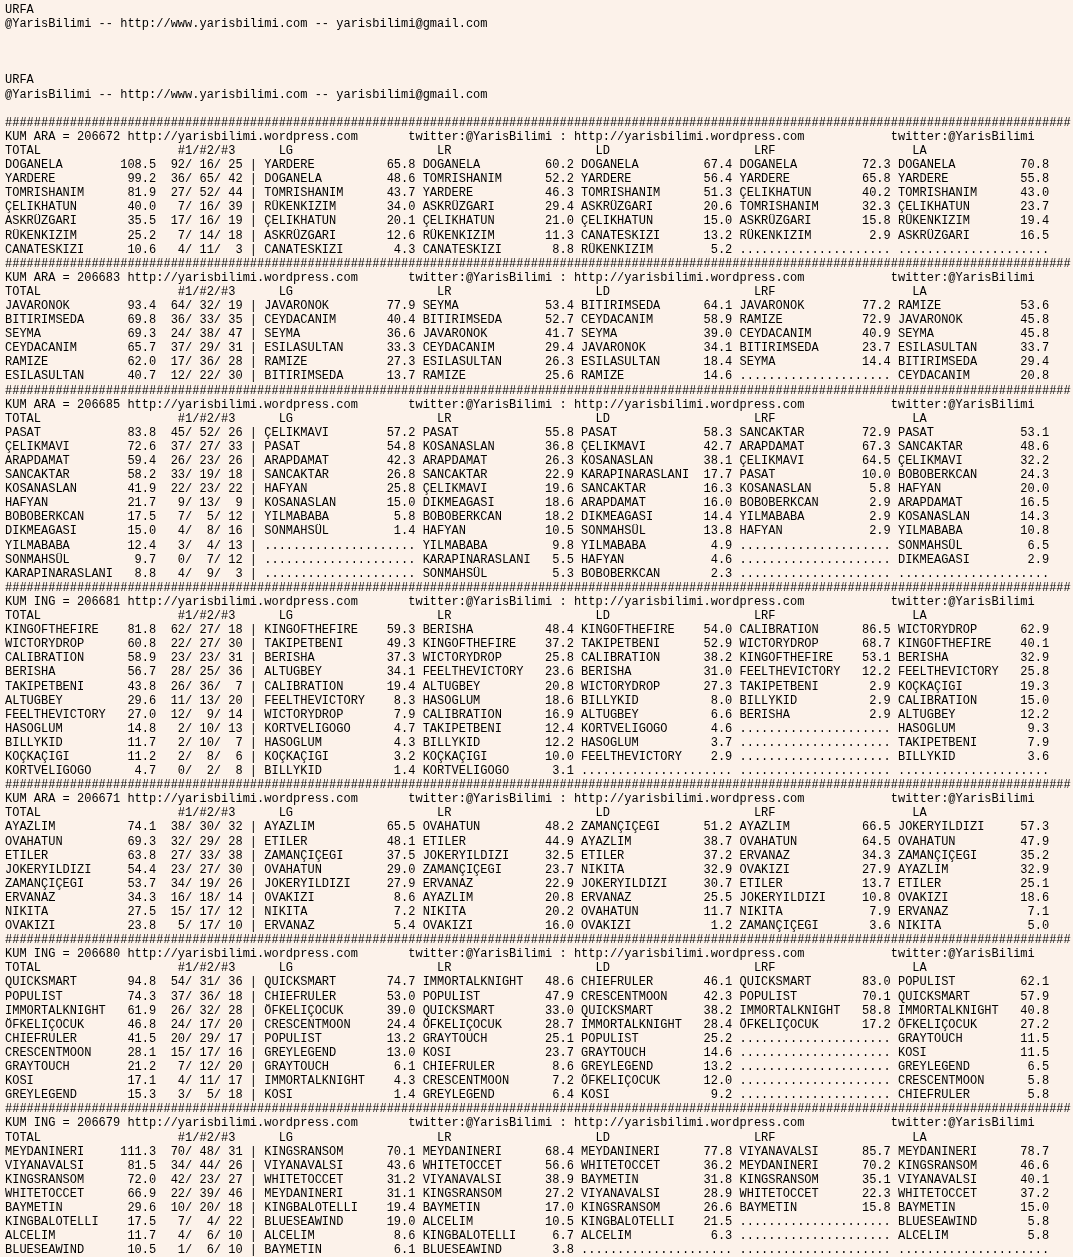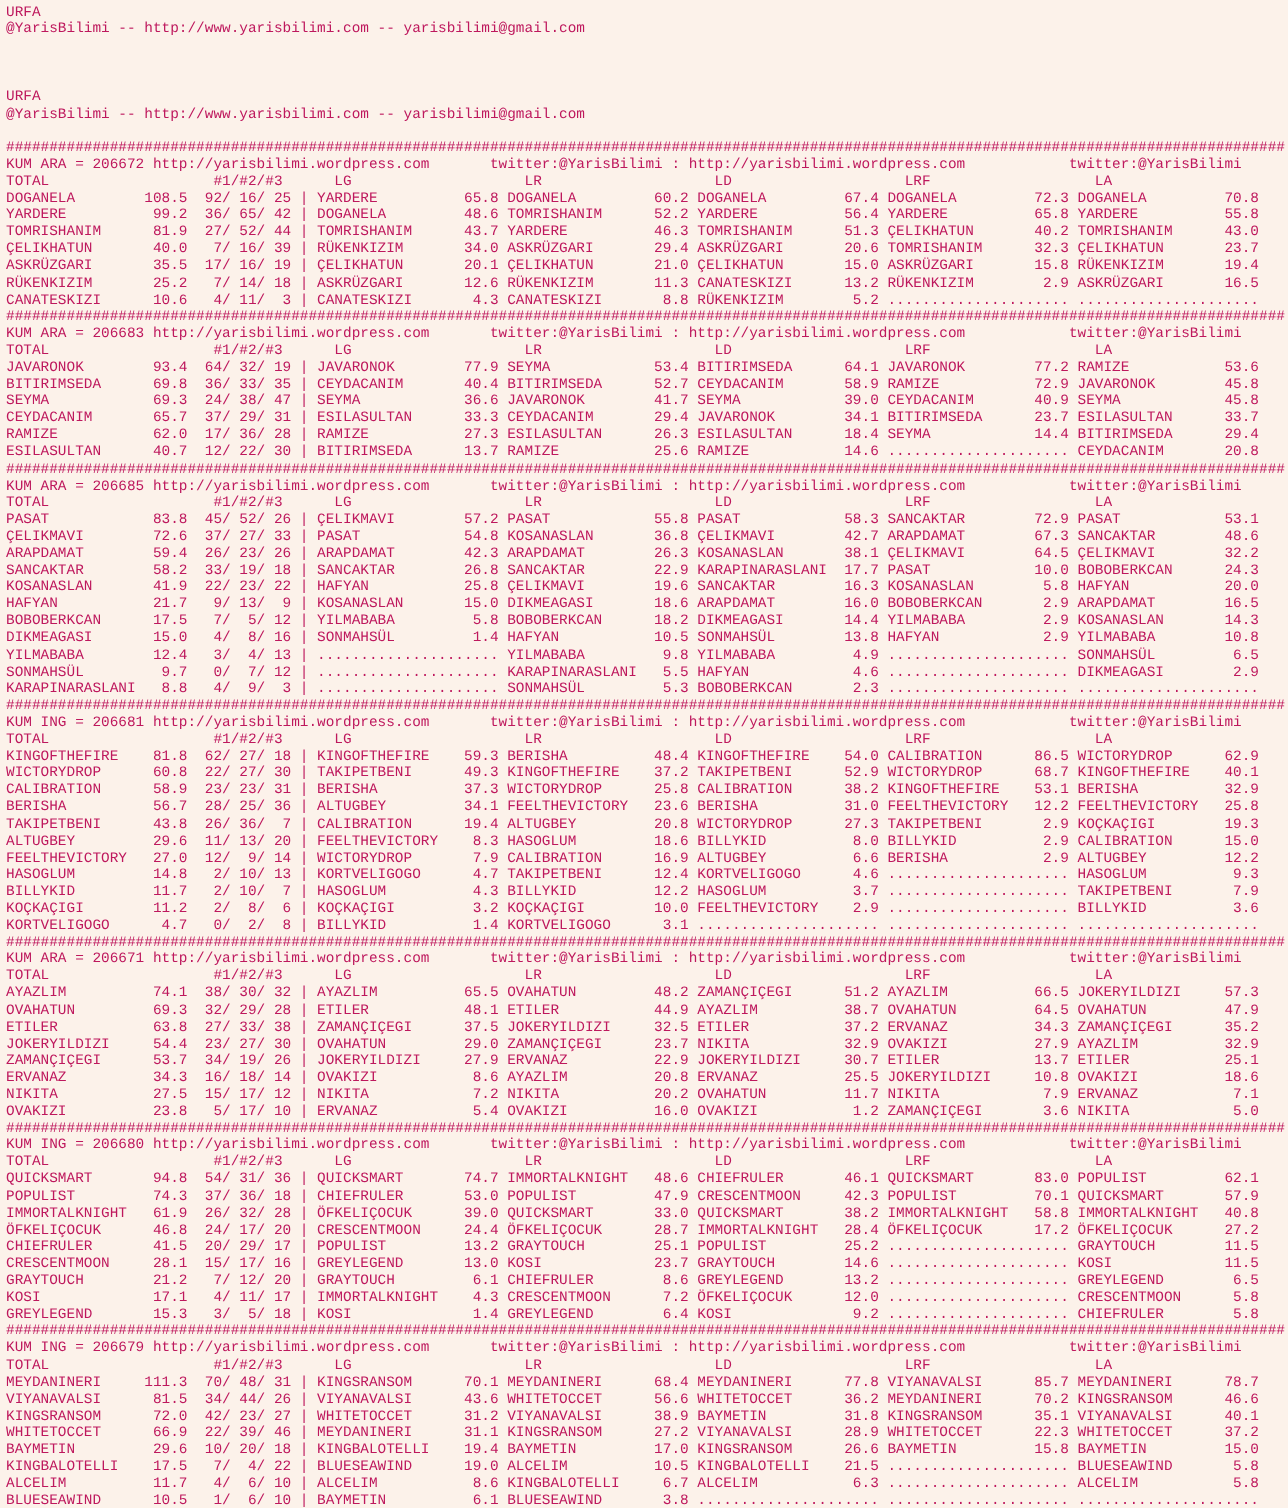--- a/index.html
+++ b/index.html
@@ -6,21 +6,21 @@
   body{
     background:#fcf2ea;
     width:1073px;height:1257px;
     overflow:hidden;
     font-family:"Liberation Mono","DejaVu Sans Mono",monospace;
   }
   #report{
     padding:3px 0 0 5px;
     font-size:12px;
     line-height:14.1px;
-    color:#be185d;
+    color:#000000;
     white-space:pre;
   }
   .line{height:14.1px;}
 </style>
 </head>
 <body>
 
 <div id="report"><div class="line">URFA</div><div class="line">@YarisBilimi -- http://www.yarisbilimi.com -- yarisbilimi@gmail.com</div><div class="line"></div><div class="line"></div><div class="line"></div><div class="line">URFA</div><div class="line">@YarisBilimi -- http://www.yarisbilimi.com -- yarisbilimi@gmail.com</div><div class="line"></div><div class="line">####################################################################################################################################################</div><div class="line">KUM ARA = 206672 http://yarisbilimi.wordpress.com       twitter:@YarisBilimi : http://yarisbilimi.wordpress.com            twitter:@YarisBilimi</div><div class="line">TOTAL                   #1/#2/#3      LG                    LR                    LD                    LRF                   LA                    </div><div class="line">DOGANELA        108.5  92/ 16/ 25 | YARDERE          65.8 DOGANELA         60.2 DOGANELA         67.4 DOGANELA         72.3 DOGANELA         70.8</div><div class="line">YARDERE          99.2  36/ 65/ 42 | DOGANELA         48.6 TOMRISHANIM      52.2 YARDERE          56.4 YARDERE          65.8 YARDERE          55.8</div><div class="line">TOMRISHANIM      81.9  27/ 52/ 44 | TOMRISHANIM      43.7 YARDERE          46.3 TOMRISHANIM      51.3 ÇELIKHATUN       40.2 TOMRISHANIM      43.0</div><div class="line">ÇELIKHATUN       40.0   7/ 16/ 39 | RÜKENKIZIM       34.0 ASKRÜZGARI       29.4 ASKRÜZGARI       20.6 TOMRISHANIM      32.3 ÇELIKHATUN       23.7</div><div class="line">ASKRÜZGARI       35.5  17/ 16/ 19 | ÇELIKHATUN       20.1 ÇELIKHATUN       21.0 ÇELIKHATUN       15.0 ASKRÜZGARI       15.8 RÜKENKIZIM       19.4</div><div class="line">RÜKENKIZIM       25.2   7/ 14/ 18 | ASKRÜZGARI       12.6 RÜKENKIZIM       11.3 CANATESKIZI      13.2 RÜKENKIZIM        2.9 ASKRÜZGARI       16.5</div><div class="line">CANATESKIZI      10.6   4/ 11/  3 | CANATESKIZI       4.3 CANATESKIZI       8.8 RÜKENKIZIM        5.2 ..................... .....................</div><div class="line">####################################################################################################################################################</div><div class="line">KUM ARA = 206683 http://yarisbilimi.wordpress.com       twitter:@YarisBilimi : http://yarisbilimi.wordpress.com            twitter:@YarisBilimi</div><div class="line">TOTAL                   #1/#2/#3      LG                    LR                    LD                    LRF                   LA                    </div><div class="line">JAVARONOK        93.4  64/ 32/ 19 | JAVARONOK        77.9 SEYMA            53.4 BITIRIMSEDA      64.1 JAVARONOK        77.2 RAMIZE           53.6</div><div class="line">BITIRIMSEDA      69.8  36/ 33/ 35 | CEYDACANIM       40.4 BITIRIMSEDA      52.7 CEYDACANIM       58.9 RAMIZE           72.9 JAVARONOK        45.8</div><div class="line">SEYMA            69.3  24/ 38/ 47 | SEYMA            36.6 JAVARONOK        41.7 SEYMA            39.0 CEYDACANIM       40.9 SEYMA            45.8</div><div class="line">CEYDACANIM       65.7  37/ 29/ 31 | ESILASULTAN      33.3 CEYDACANIM       29.4 JAVARONOK        34.1 BITIRIMSEDA      23.7 ESILASULTAN      33.7</div><div class="line">RAMIZE           62.0  17/ 36/ 28 | RAMIZE           27.3 ESILASULTAN      26.3 ESILASULTAN      18.4 SEYMA            14.4 BITIRIMSEDA      29.4</div><div class="line">ESILASULTAN      40.7  12/ 22/ 30 | BITIRIMSEDA      13.7 RAMIZE           25.6 RAMIZE           14.6 ..................... CEYDACANIM       20.8</div><div class="line">####################################################################################################################################################</div><div class="line">KUM ARA = 206685 http://yarisbilimi.wordpress.com       twitter:@YarisBilimi : http://yarisbilimi.wordpress.com            twitter:@YarisBilimi</div><div class="line">TOTAL                   #1/#2/#3      LG                    LR                    LD                    LRF                   LA                    </div><div class="line">PASAT            83.8  45/ 52/ 26 | ÇELIKMAVI        57.2 PASAT            55.8 PASAT            58.3 SANCAKTAR        72.9 PASAT            53.1</div><div class="line">ÇELIKMAVI        72.6  37/ 27/ 33 | PASAT            54.8 KOSANASLAN       36.8 ÇELIKMAVI        42.7 ARAPDAMAT        67.3 SANCAKTAR        48.6</div><div class="line">ARAPDAMAT        59.4  26/ 23/ 26 | ARAPDAMAT        42.3 ARAPDAMAT        26.3 KOSANASLAN       38.1 ÇELIKMAVI        64.5 ÇELIKMAVI        32.2</div><div class="line">SANCAKTAR        58.2  33/ 19/ 18 | SANCAKTAR        26.8 SANCAKTAR        22.9 KARAPINARASLANI  17.7 PASAT            10.0 BOBOBERKCAN      24.3</div><div class="line">KOSANASLAN       41.9  22/ 23/ 22 | HAFYAN           25.8 ÇELIKMAVI        19.6 SANCAKTAR        16.3 KOSANASLAN        5.8 HAFYAN           20.0</div><div class="line">HAFYAN           21.7   9/ 13/  9 | KOSANASLAN       15.0 DIKMEAGASI       18.6 ARAPDAMAT        16.0 BOBOBERKCAN       2.9 ARAPDAMAT        16.5</div><div class="line">BOBOBERKCAN      17.5   7/  5/ 12 | YILMABABA         5.8 BOBOBERKCAN      18.2 DIKMEAGASI       14.4 YILMABABA         2.9 KOSANASLAN       14.3</div><div class="line">DIKMEAGASI       15.0   4/  8/ 16 | SONMAHSÜL         1.4 HAFYAN           10.5 SONMAHSÜL        13.8 HAFYAN            2.9 YILMABABA        10.8</div><div class="line">YILMABABA        12.4   3/  4/ 13 | ..................... YILMABABA         9.8 YILMABABA         4.9 ..................... SONMAHSÜL         6.5</div><div class="line">SONMAHSÜL         9.7   0/  7/ 12 | ..................... KARAPINARASLANI   5.5 HAFYAN            4.6 ..................... DIKMEAGASI        2.9</div><div class="line">KARAPINARASLANI   8.8   4/  9/  3 | ..................... SONMAHSÜL         5.3 BOBOBERKCAN       2.3 ..................... .....................</div><div class="line">####################################################################################################################################################</div><div class="line">KUM ING = 206681 http://yarisbilimi.wordpress.com       twitter:@YarisBilimi : http://yarisbilimi.wordpress.com            twitter:@YarisBilimi</div><div class="line">TOTAL                   #1/#2/#3      LG                    LR                    LD                    LRF                   LA                    </div><div class="line">KINGOFTHEFIRE    81.8  62/ 27/ 18 | KINGOFTHEFIRE    59.3 BERISHA          48.4 KINGOFTHEFIRE    54.0 CALIBRATION      86.5 WICTORYDROP      62.9</div><div class="line">WICTORYDROP      60.8  22/ 27/ 30 | TAKIPETBENI      49.3 KINGOFTHEFIRE    37.2 TAKIPETBENI      52.9 WICTORYDROP      68.7 KINGOFTHEFIRE    40.1</div><div class="line">CALIBRATION      58.9  23/ 23/ 31 | BERISHA          37.3 WICTORYDROP      25.8 CALIBRATION      38.2 KINGOFTHEFIRE    53.1 BERISHA          32.9</div><div class="line">BERISHA          56.7  28/ 25/ 36 | ALTUGBEY         34.1 FEELTHEVICTORY   23.6 BERISHA          31.0 FEELTHEVICTORY   12.2 FEELTHEVICTORY   25.8</div><div class="line">TAKIPETBENI      43.8  26/ 36/  7 | CALIBRATION      19.4 ALTUGBEY         20.8 WICTORYDROP      27.3 TAKIPETBENI       2.9 KOÇKAÇIGI        19.3</div><div class="line">ALTUGBEY         29.6  11/ 13/ 20 | FEELTHEVICTORY    8.3 HASOGLUM         18.6 BILLYKID          8.0 BILLYKID          2.9 CALIBRATION      15.0</div><div class="line">FEELTHEVICTORY   27.0  12/  9/ 14 | WICTORYDROP       7.9 CALIBRATION      16.9 ALTUGBEY          6.6 BERISHA           2.9 ALTUGBEY         12.2</div><div class="line">HASOGLUM         14.8   2/ 10/ 13 | KORTVELIGOGO      4.7 TAKIPETBENI      12.4 KORTVELIGOGO      4.6 ..................... HASOGLUM          9.3</div><div class="line">BILLYKID         11.7   2/ 10/  7 | HASOGLUM          4.3 BILLYKID         12.2 HASOGLUM          3.7 ..................... TAKIPETBENI       7.9</div><div class="line">KOÇKAÇIGI        11.2   2/  8/  6 | KOÇKAÇIGI         3.2 KOÇKAÇIGI        10.0 FEELTHEVICTORY    2.9 ..................... BILLYKID          3.6</div><div class="line">KORTVELIGOGO      4.7   0/  2/  8 | BILLYKID          1.4 KORTVELIGOGO      3.1 ..................... ..................... .....................</div><div class="line">####################################################################################################################################################</div><div class="line">KUM ARA = 206671 http://yarisbilimi.wordpress.com       twitter:@YarisBilimi : http://yarisbilimi.wordpress.com            twitter:@YarisBilimi</div><div class="line">TOTAL                   #1/#2/#3      LG                    LR                    LD                    LRF                   LA                    </div><div class="line">AYAZLIM          74.1  38/ 30/ 32 | AYAZLIM          65.5 OVAHATUN         48.2 ZAMANÇIÇEGI      51.2 AYAZLIM          66.5 JOKERYILDIZI     57.3</div><div class="line">OVAHATUN         69.3  32/ 29/ 28 | ETILER           48.1 ETILER           44.9 AYAZLIM          38.7 OVAHATUN         64.5 OVAHATUN         47.9</div><div class="line">ETILER           63.8  27/ 33/ 38 | ZAMANÇIÇEGI      37.5 JOKERYILDIZI     32.5 ETILER           37.2 ERVANAZ          34.3 ZAMANÇIÇEGI      35.2</div><div class="line">JOKERYILDIZI     54.4  23/ 27/ 30 | OVAHATUN         29.0 ZAMANÇIÇEGI      23.7 NIKITA           32.9 OVAKIZI          27.9 AYAZLIM          32.9</div><div class="line">ZAMANÇIÇEGI      53.7  34/ 19/ 26 | JOKERYILDIZI     27.9 ERVANAZ          22.9 JOKERYILDIZI     30.7 ETILER           13.7 ETILER           25.1</div><div class="line">ERVANAZ          34.3  16/ 18/ 14 | OVAKIZI           8.6 AYAZLIM          20.8 ERVANAZ          25.5 JOKERYILDIZI     10.8 OVAKIZI          18.6</div><div class="line">NIKITA           27.5  15/ 17/ 12 | NIKITA            7.2 NIKITA           20.2 OVAHATUN         11.7 NIKITA            7.9 ERVANAZ           7.1</div><div class="line">OVAKIZI          23.8   5/ 17/ 10 | ERVANAZ           5.4 OVAKIZI          16.0 OVAKIZI           1.2 ZAMANÇIÇEGI       3.6 NIKITA            5.0</div><div class="line">####################################################################################################################################################</div><div class="line">KUM ING = 206680 http://yarisbilimi.wordpress.com       twitter:@YarisBilimi : http://yarisbilimi.wordpress.com            twitter:@YarisBilimi</div><div class="line">TOTAL                   #1/#2/#3      LG                    LR                    LD                    LRF                   LA                    </div><div class="line">QUICKSMART       94.8  54/ 31/ 36 | QUICKSMART       74.7 IMMORTALKNIGHT   48.6 CHIEFRULER       46.1 QUICKSMART       83.0 POPULIST         62.1</div><div class="line">POPULIST         74.3  37/ 36/ 18 | CHIEFRULER       53.0 POPULIST         47.9 CRESCENTMOON     42.3 POPULIST         70.1 QUICKSMART       57.9</div><div class="line">IMMORTALKNIGHT   61.9  26/ 32/ 28 | ÖFKELIÇOCUK      39.0 QUICKSMART       33.0 QUICKSMART       38.2 IMMORTALKNIGHT   58.8 IMMORTALKNIGHT   40.8</div><div class="line">ÖFKELIÇOCUK      46.8  24/ 17/ 20 | CRESCENTMOON     24.4 ÖFKELIÇOCUK      28.7 IMMORTALKNIGHT   28.4 ÖFKELIÇOCUK      17.2 ÖFKELIÇOCUK      27.2</div><div class="line">CHIEFRULER       41.5  20/ 29/ 17 | POPULIST         13.2 GRAYTOUCH        25.1 POPULIST         25.2 ..................... GRAYTOUCH        11.5</div><div class="line">CRESCENTMOON     28.1  15/ 17/ 16 | GREYLEGEND       13.0 KOSI             23.7 GRAYTOUCH        14.6 ..................... KOSI             11.5</div><div class="line">GRAYTOUCH        21.2   7/ 12/ 20 | GRAYTOUCH         6.1 CHIEFRULER        8.6 GREYLEGEND       13.2 ..................... GREYLEGEND        6.5</div><div class="line">KOSI             17.1   4/ 11/ 17 | IMMORTALKNIGHT    4.3 CRESCENTMOON      7.2 ÖFKELIÇOCUK      12.0 ..................... CRESCENTMOON      5.8</div><div class="line">GREYLEGEND       15.3   3/  5/ 18 | KOSI              1.4 GREYLEGEND        6.4 KOSI              9.2 ..................... CHIEFRULER        5.8</div><div class="line">####################################################################################################################################################</div><div class="line">KUM ING = 206679 http://yarisbilimi.wordpress.com       twitter:@YarisBilimi : http://yarisbilimi.wordpress.com            twitter:@YarisBilimi</div><div class="line">TOTAL                   #1/#2/#3      LG                    LR                    LD                    LRF                   LA                    </div><div class="line">MEYDANINERI     111.3  70/ 48/ 31 | KINGSRANSOM      70.1 MEYDANINERI      68.4 MEYDANINERI      77.8 VIYANAVALSI      85.7 MEYDANINERI      78.7</div><div class="line">VIYANAVALSI      81.5  34/ 44/ 26 | VIYANAVALSI      43.6 WHITETOCCET      56.6 WHITETOCCET      36.2 MEYDANINERI      70.2 KINGSRANSOM      46.6</div><div class="line">KINGSRANSOM      72.0  42/ 23/ 27 | WHITETOCCET      31.2 VIYANAVALSI      38.9 BAYMETIN         31.8 KINGSRANSOM      35.1 VIYANAVALSI      40.1</div><div class="line">WHITETOCCET      66.9  22/ 39/ 46 | MEYDANINERI      31.1 KINGSRANSOM      27.2 VIYANAVALSI      28.9 WHITETOCCET      22.3 WHITETOCCET      37.2</div><div class="line">BAYMETIN         29.6  10/ 20/ 18 | KINGBALOTELLI    19.4 BAYMETIN         17.0 KINGSRANSOM      26.6 BAYMETIN         15.8 BAYMETIN         15.0</div><div class="line">KINGBALOTELLI    17.5   7/  4/ 22 | BLUESEAWIND      19.0 ALCELIM          10.5 KINGBALOTELLI    21.5 ..................... BLUESEAWIND       5.8</div><div class="line">ALCELIM          11.7   4/  6/ 10 | ALCELIM           8.6 KINGBALOTELLI     6.7 ALCELIM           6.3 ..................... ALCELIM           5.8</div><div class="line">BLUESEAWIND      10.5   1/  6/ 10 | BAYMETIN          6.1 BLUESEAWIND       3.8 ..................... ..................... .....................</div></div>
 
 </body></html>

